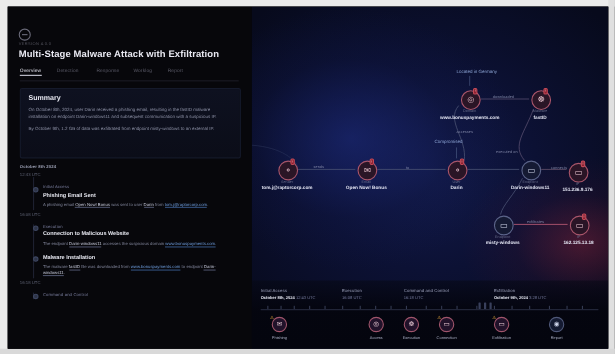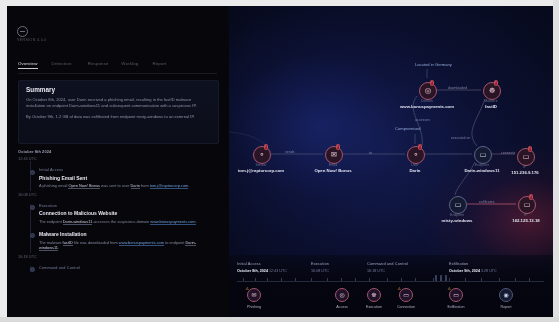--- a/index.html
+++ b/index.html
@@ -223,20 +223,21 @@
   <div class="frame-left"></div>
   <div class="frame-right"></div>
   <div class="frame-bottom"></div>
 
   <div class="stage">
 
     <div class="left-panel">
 
       <div class="logo-mark"></div>
       <div class="version-label">VERSION 4.0.0</div>
+      <div class="case-title">Multi-Stage Malware Attack with Exfiltration</div>
 
       <div class="tabs" id="tabbar">
           <div class="tab active" style="left: 0px;">Overview</div>
           <div class="tab" style="left: 33.6px;">Detection</div>
           <div class="tab" style="left: 69.65px;">Response</div>
           <div class="tab" style="left: 103.25px;">Worklog</div>
           <div class="tab" style="left: 134.4px;">Report</div>
         </div>
       <div class="tab-rule"></div>
 

